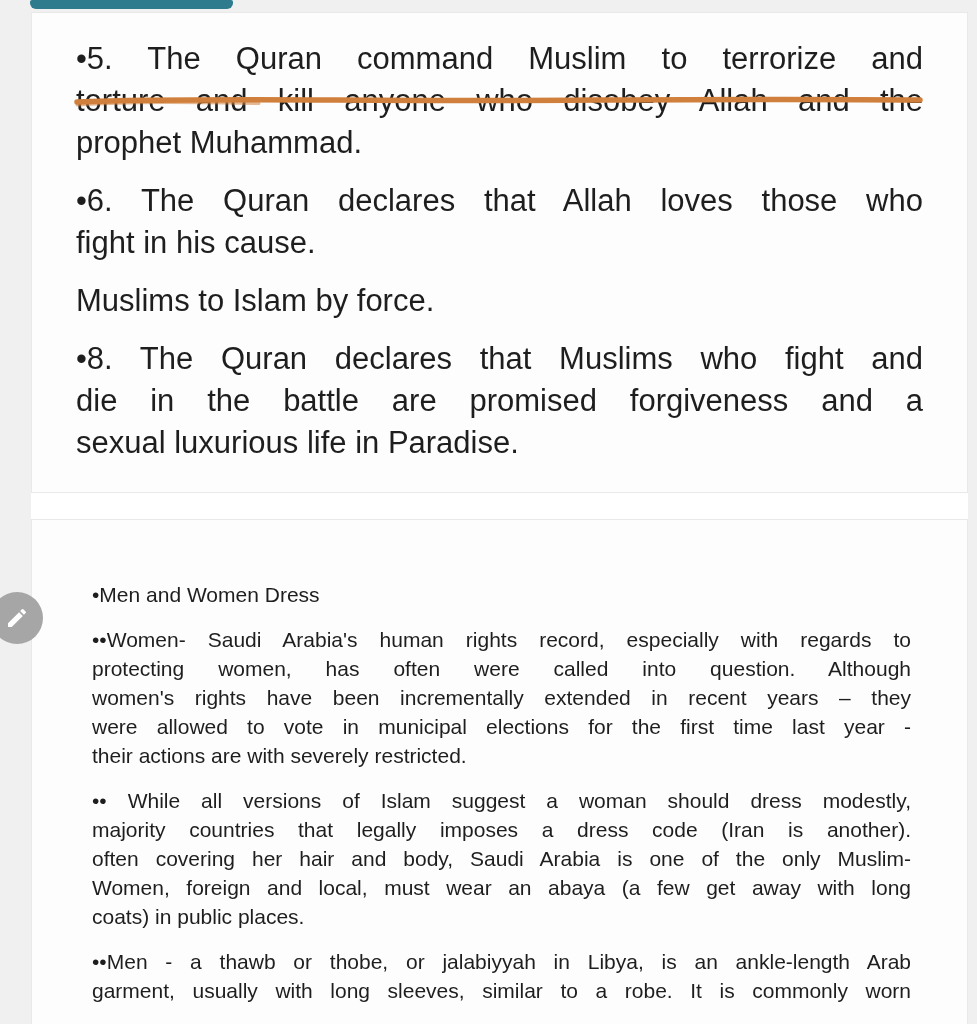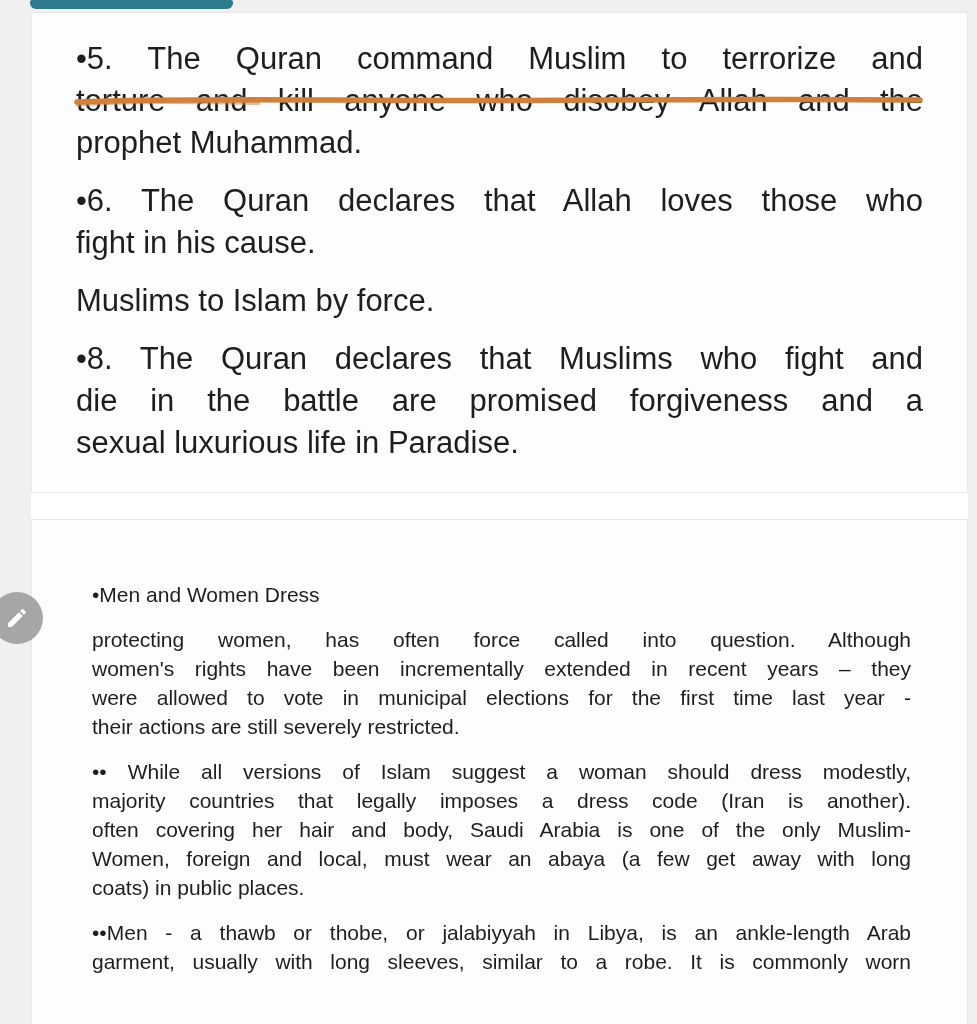--- a/index.html
+++ b/index.html
@@ -74,24 +74,25 @@
       <path d="M3 12 C 60 8.5, 120 9.5, 185 10.5" stroke-width="3" stroke-linecap="round" opacity="0.55"></path>
     </svg>
   </section>
 
   <section class="card card2">
     <div id="slide-dress-text">
         <div class="tblock">
           <div class="jline last">•Men and Women Dress</div>
         </div>
         <div class="tblock">
-          <div class="jline">protecting women, has often force called into question. Although</div>
+          <div class="jline">••Women- Saudi Arabia's human rights record, especially with regards to</div>
+          <div class="jline">protecting women, has often were called into question. Although</div>
           <div class="jline">women's rights have been incrementally extended in recent years – they</div>
           <div class="jline">were allowed to vote in municipal elections for the first time last year -</div>
-          <div class="jline last">their actions are still severely restricted.</div>
+          <div class="jline last">their actions are with severely restricted.</div>
         </div>
         <div class="tblock">
           <div class="jline">•• While all versions of Islam suggest a woman should dress modestly,</div>
           <div class="jline">majority countries that legally imposes a dress code (Iran is another).</div>
           <div class="jline">often covering her hair and body, Saudi Arabia is one of the only Muslim-</div>
           <div class="jline">Women, foreign and local, must wear an abaya (a few get away with long</div>
           <div class="jline last">coats) in public places.</div>
         </div>
         <div class="tblock">
           <div class="jline">••Men - a thawb or thobe, or jalabiyyah in Libya, is an ankle-length Arab</div>

